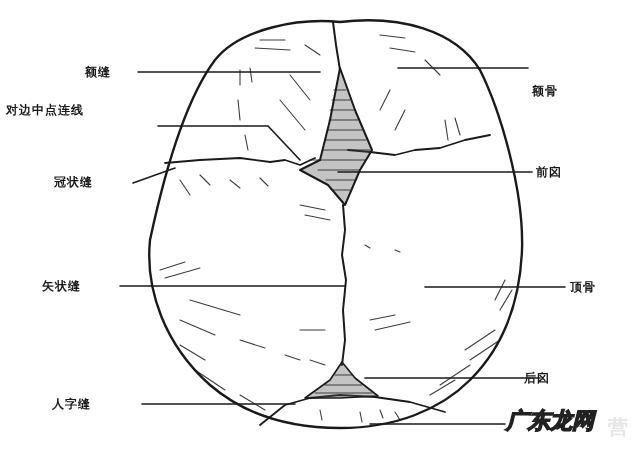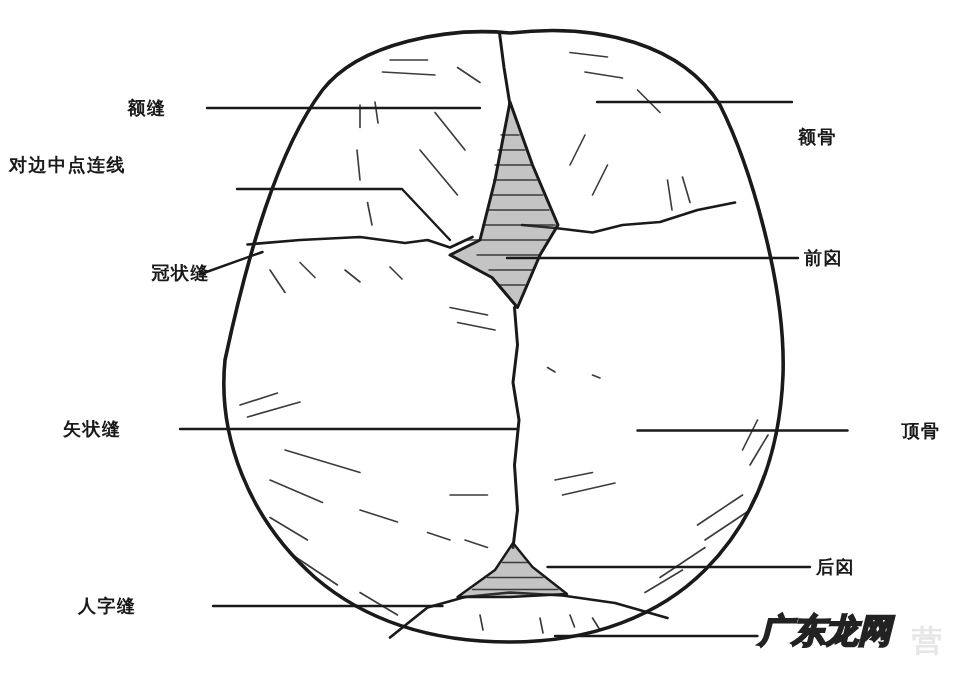--- a/index.html
+++ b/index.html
@@ -107,23 +107,23 @@
       <line x1="338" y1="172" x2="532" y2="172"></line>
       <line x1="425" y1="287" x2="565" y2="287"></line>
       <line x1="365" y1="378" x2="540" y2="378"></line>
       <line x1="370" y1="424" x2="505" y2="424"></line>
     </g>
   </g>
 </svg>
 
 <div class="label" style="left:85px; top:62px;">额缝</div>
 <div class="label" style="left:6px; top:100px;">对边中点连线</div>
-<div class="label" style="left:54px; top:172px;margin-left:47px;">冠状缝</div>
+<div class="label" style="left:54px; top:172px;">冠状缝</div>
 <div class="label" style="left:42px; top:276px;">矢状缝</div>
 <div class="label" style="left:52px; top:394px;">人字缝</div>
 
 <div class="label" style="left:532px; top:58px;margin-top:23px;">额骨</div>
 <div class="label" style="left:536px; top:162px;font-family:Liberation Serif, serif;">前囟</div>
-<div class="label" style="left:570px; top:277px;margin-left:31px;">顶骨</div>
-<div class="label" style="left:544px; top:368px;font-family:Liberation Serif, serif;">后囟</div>
+<div class="label" style="left:570px; top:277px;">顶骨</div>
+<div class="label" style="left:524px; top:368px;font-family:Liberation Serif, serif;">后囟</div>
 
 <div class="watermark-ghost" style="left:608px;">营</div>
 <div class="watermark">广东龙网</div>
 
 </body></html>

